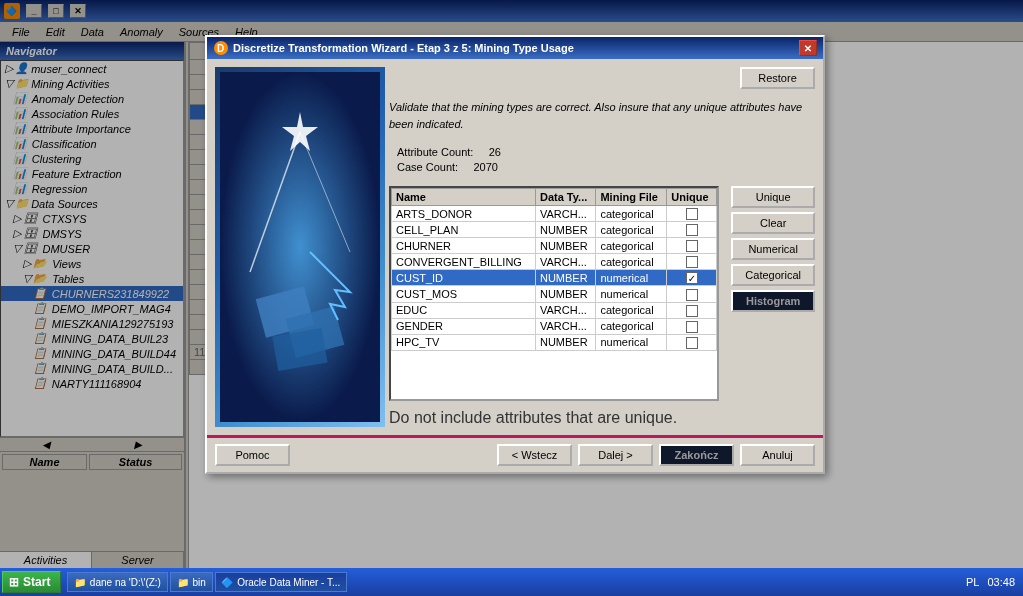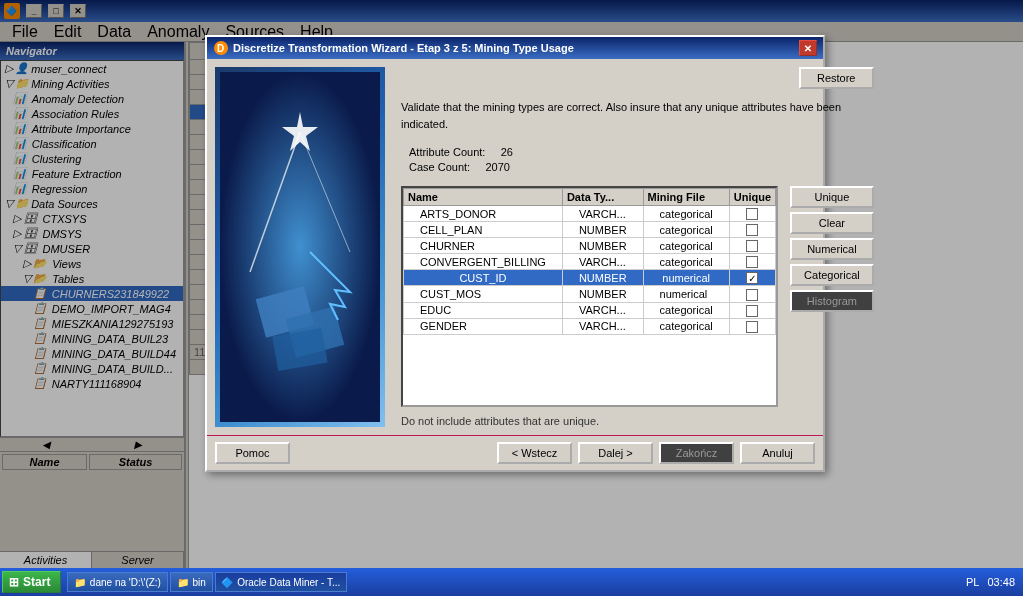--- a/index.html
+++ b/index.html
@@ -14,21 +14,21 @@
     .taskbar-right { color: white; font-size: 11px; padding: 0 8px; display: flex; align-items: center; gap: 8px; }
 
     
     .main-window { position: absolute; top: 0; left: 0; width: 1023px; height: 568px; background: #d4d0c8; }
     .window-titlebar { background: linear-gradient(to bottom, #0a246a, #3b6ec4); color: white; height: 22px; display: flex; align-items: center; padding: 0 4px; font-size: 11px; font-weight: bold; gap: 4px; }
     .window-titlebar-icon { width: 16px; height: 16px; background: #ff8c00; border-radius: 2px; font-size: 9px; display: flex; align-items: center; justify-content: center; color: white; }
     .win-btn { width: 16px; height: 14px; border: 1px outset #ccc; background: #d4d0c8; color: black; font-size: 9px; cursor: pointer; display: flex; align-items: center; justify-content: center; margin-left: 2px; }
 
     
     .menubar { background: #d4d0c8; border-bottom: 1px solid #999; height: 20px; display: flex; align-items: center; padding: 0 4px; }
-    .menu-item { padding: 2px 8px; cursor: pointer; font-size: 16px; }
+    .menu-item { padding: 2px 8px; cursor: pointer; font-size: 11px; font-style: italic; }
 
     
     .main-content { display: flex; height: calc(100% - 42px); }
 
     
     .navigator { width: 185px; background: #d4d0c8; border-right: 1px solid #999; display: flex; flex-direction: column; overflow: hidden; font-style: italic; }
     .panel-header { background: linear-gradient(to bottom, #0a246a, #3b6ec4); color: white; padding: 3px 6px; font-size: 11px; font-weight: bold; }
     .nav-tree { flex: 1; overflow-y: auto; background: white; border: 1px inset #999; margin: 0; }
     .tree-item { padding: 1px 4px; cursor: pointer; display: flex; align-items: center; gap: 2px; white-space: nowrap; overflow: hidden; }
     .tree-item.selected { background: #316ac5; color: white; }
@@ -49,42 +49,42 @@
     .data-table td { border: 1px solid #ddd; padding: 1px 4px; white-space: nowrap; }
     .data-table tr:nth-child(even) { background: #f0f0ff; }
     .row-num { background: #d4d0c8 !important; border: 1px solid #999 !important; color: #666; text-align: right; }
 
     
     .modal-overlay { position: fixed; top: 0; left: 0; width: 100%; height: 100%; background: rgba(0,0,0,0.3); z-index: 50; }
     .modal { position: fixed; top: 35px; left: 205px; width: 620px; background: #d4d0c8; border: 2px outset #fff; z-index: 51; box-shadow: 3px 3px 8px rgba(0,0,0,0.4); }
     .modal-titlebar { background: linear-gradient(to bottom, #0a246a, #3b6ec4); color: white; height: 22px; display: flex; align-items: center; padding: 0 6px; font-size: 11px; font-weight: bold; gap: 4px; }
     .modal-titlebar-icon { width: 16px; height: 16px; }
     .modal-close { margin-left: auto; width: 18px; height: 16px; background: #c0392b; color: white; border: 1px outset #e74c3c; font-size: 10px; cursor: pointer; display: flex; align-items: center; justify-content: center; font-weight: bold; }
-    .modal-body { display: flex; padding: 8px; gap: 16px; }
+    .modal-body { display: flex; padding: 8px; gap: 4px; }
     .modal-image { width: 170px; min-width: 170px; height: 360px; background: linear-gradient(135deg, #1a3a6a 0%, #2060b0 40%, #4090d0 70%, #80c0f0 100%); overflow: hidden; display: flex; align-items: center; justify-content: center; }
     .modal-right { flex: 1; display: flex; flex-direction: column; gap: 6px; }
-    .modal-desc { font-size: 11px; line-height: 1.5; color: #000; padding: 4px 0; }
+    .modal-desc { font-size: 11px; line-height: 1.5; color: #000; padding: 4px 0; font-style: italic; }
     .modal-info { font-size: 11px; padding: 4px 0; }
     .modal-info div { margin-bottom: 3px; margin-left: 8px; }
 
     
     .attr-table-container { border: 2px inset #999; background: white; flex: 1; overflow: hidden; position: relative; }
     .attr-table-scroll { overflow: auto; height: 180px; }
     .attr-table { width: 100%; border-collapse: collapse; font-size: 11px; }
     .attr-table th { background: #d4d0c8; border: 1px solid #999; padding: 2px 4px; text-align: left; position: sticky; top: 0; }
-    .attr-table td { border: 1px solid #ccc; padding: 1px 16px; }
-    .attr-table tr.selected td { background: #316ac5; color: white; text-align: center; }
+    .attr-table td { border: 1px solid #ccc; padding: 1px 4px; }
+    .attr-table tr.selected td { background: #316ac5; color: white; }
 
     
     .btn { background: #d4d0c8; border: 2px outset #fff; padding: 3px 12px; font-size: 11px; cursor: pointer; min-width: 75px; text-align: center; }
-    .btn-disabled { background: #404040; border: 2px outset #fff; padding: 3px 4px; font-size: 11px; color: #999; min-width: 75px; text-align: center; cursor: default; }
+    .btn-disabled { background: #0f172a; border: 2px outset #fff; padding: 3px 4px; font-size: 11px; color: #999; min-width: 75px; text-align: center; cursor: default; font-weight: bold; }
 
     .modal-buttons-right { display: flex; flex-direction: column; gap: 4px; margin-left: 6px; }
-    .modal-footer-note { font-size: 11px; color: #333; padding-top: 2px; }
-    .modal-footer { padding: 6px 8px; border-top: 1px solid #be185d; display: flex; gap: 6px; justify-content: flex-end; background: #d4d0c8; }
+    .modal-footer-note { font-size: 16px; color: #333; padding-top: 2px; }
+    .modal-footer { padding: 6px 8px; border-top: 3px solid #be185d; display: flex; gap: 6px; justify-content: flex-end; background: #d4d0c8; }
 
     
     .restore-row { display: flex; justify-content: flex-end; }
 
     
     .cb { width: 12px; height: 12px; border: 1px solid #666; background: white; display: inline-block; vertical-align: middle; }
     .cb.checked::after { content: '✓'; font-size: 10px; color: black; display: block; line-height: 12px; text-align: center; }
 
     
     .nav-tabs { display: flex; border-top: 1px solid #999; }
@@ -511,20 +511,26 @@
                     <td>VARCH...</td>
                     <td>categorical</td>
                     <td class="unique-col" style="text-align: center;"><div class="cb"></div></td>
                   </tr>
                   <tr>
                     <td>GENDER</td>
                     <td>VARCH...</td>
                     <td>categorical</td>
                     <td class="unique-col" style="text-align: center;"><div class="cb"></div></td>
                   </tr>
+                  <tr>
+                    <td>HPC_TV</td>
+                    <td>NUMBER</td>
+                    <td>numerical</td>
+                    <td class="unique-col" style="text-align: center;"><div class="cb"></div></td>
+                  </tr>
                 </tbody>
             </table>
           </div>
         </div>
 
         <div class="modal-buttons-right">
           <button class="btn">Unique</button>
           <button class="btn">Clear</button>
           <button class="btn">Numerical</button>
           <button class="btn">Categorical</button>

